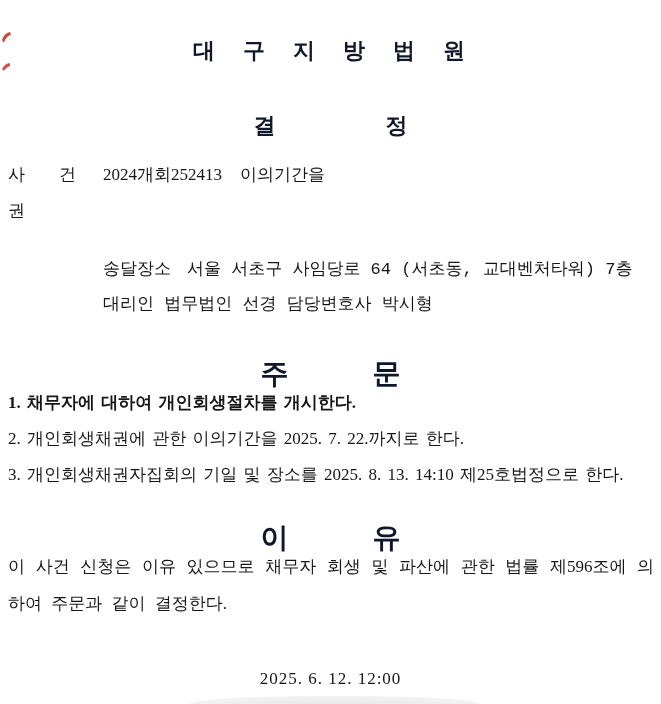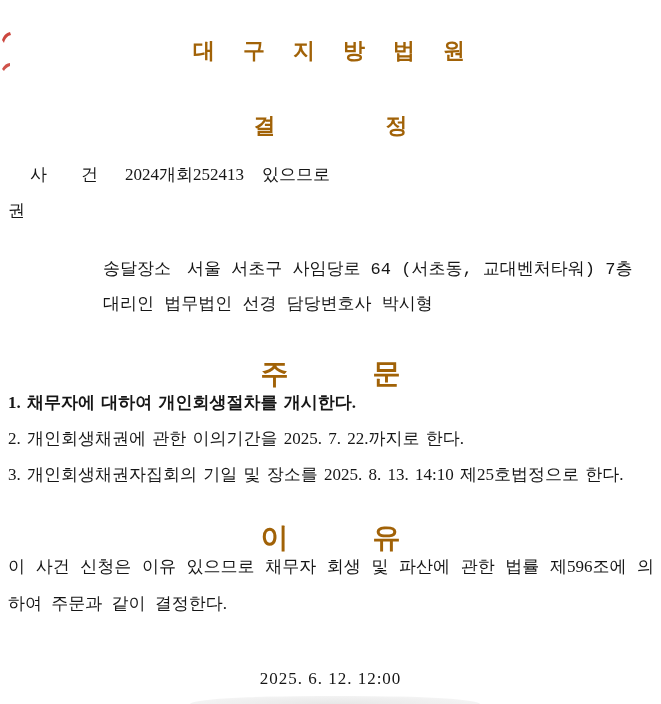--- a/index.html
+++ b/index.html
@@ -9,26 +9,26 @@
     position:relative;
     overflow:hidden;
     font-family:"Liberation Serif","DejaVu Serif",serif;
     color:#161616;
   }
   .abs{position:absolute;}
   .center{left:0;right:0;text-align:center;}
   .heading{
     font-family:Liberation Serif, serif;
     font-weight:700;
-    color:#a16207;
+    color:#0f172a;
   }
   .court-title{top:36px;font-size:22px;letter-spacing:3px;}
   .doc-title{top:111px;font-size:22px;}
   .row{left:8px;display:flex;font-size:17px;}
-  .row-case{top:163px;margin-left:22px;}
+  .row-case{top:163px;}
   .row-debtor{top:199px;}
   .row-label{width:95px;flex:0 0 95px;}
   .case-type{margin-left:18px;}
   .indent-line{left:103px;font-size:17px;font-family:Liberation Mono, monospace;}
   .line-service{top:257px;}
   .line-attorney{top:292px;}
   .addr{margin-left:16px;}
   .section-heading{font-size:28px;}
   .h-order{top:355px;}
   .h-reason{top:519px;}
@@ -66,21 +66,21 @@
   </svg>
 </div>
 
 <div class="abs center heading court-title">대　구　지　방　법　원</div>
 
 <div class="abs center heading doc-title">결　　　　　정</div>
 
 <div class="abs row row-case">
   <span class="row-label">사　　건</span>
   <span>
-    <span>2024개회252413</span><span class="case-type">있으므로</span>
+    <span>2024개회252413</span><span class="case-type">이의기간을</span>
   </span>
 </div>
 
 <div class="abs row row-debtor">
   <span>권</span>
 </div>
 
 <div class="abs indent-line line-service">
   <span>송달장소</span><span class="addr">서울 서초구 사임당로 64 (서초동, 교대벤처타워) 7층</span>
 </div>

